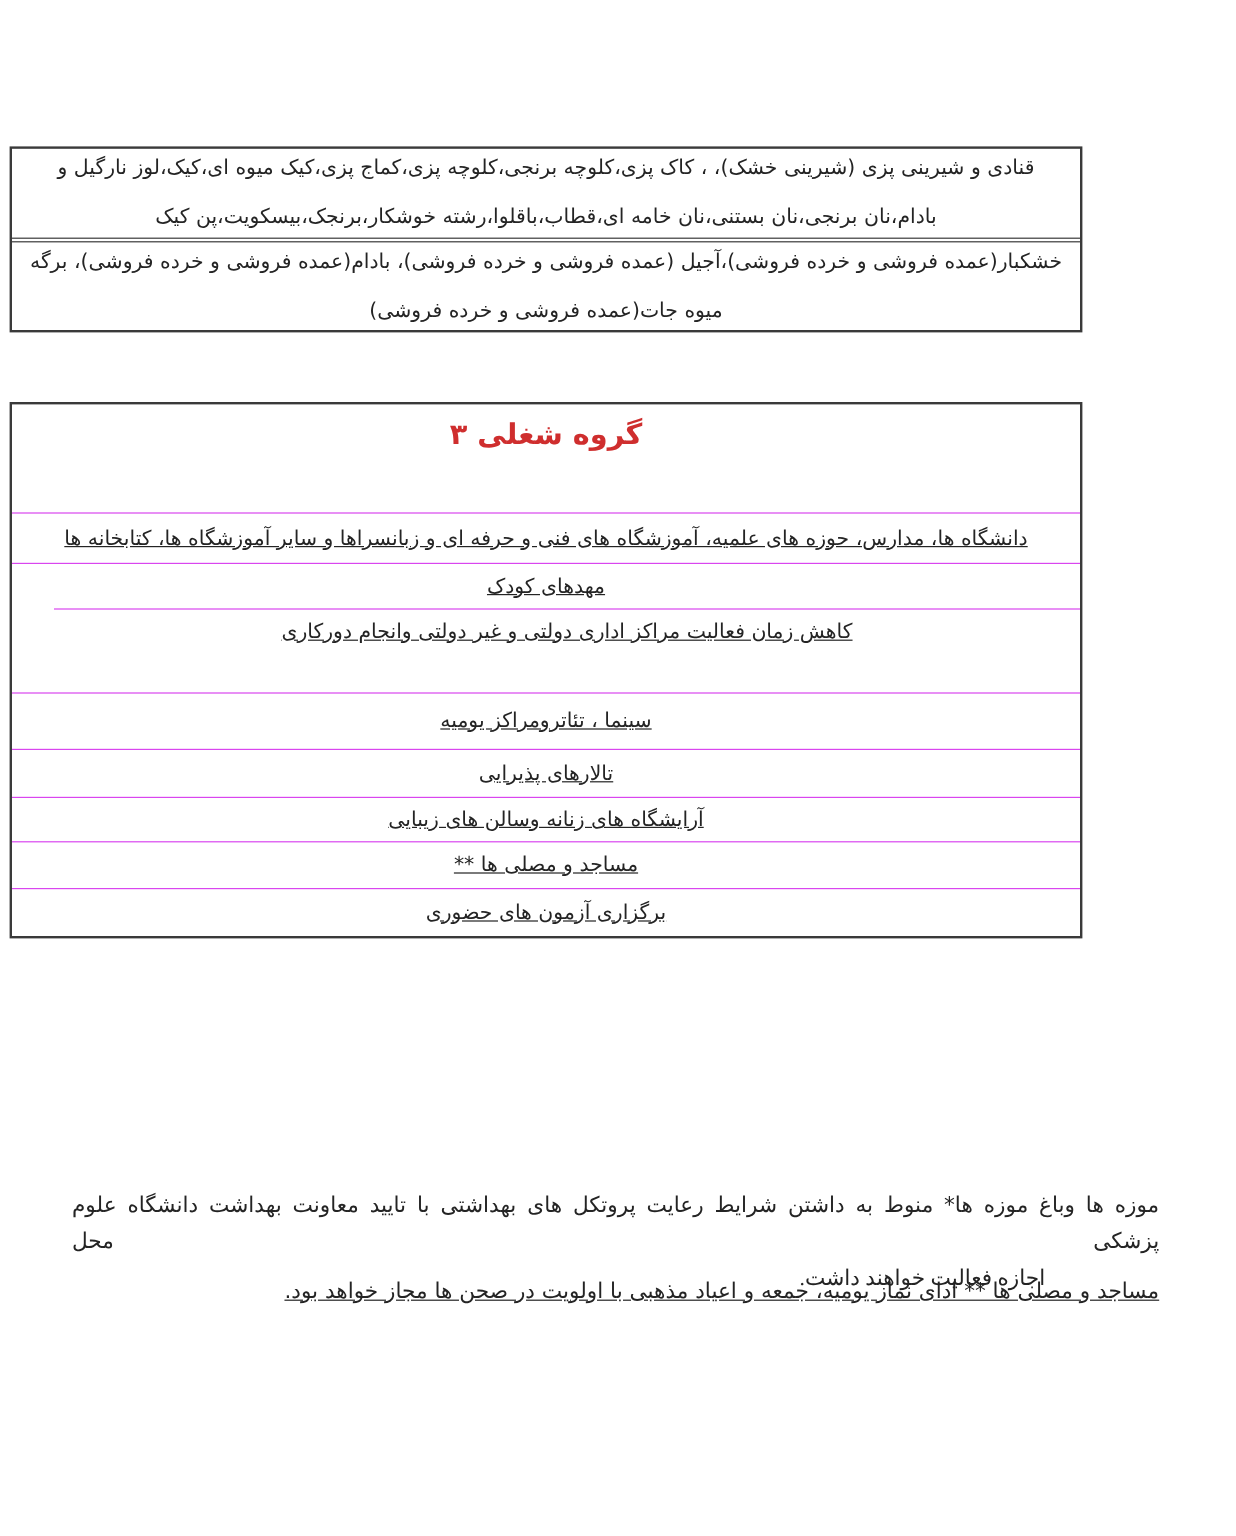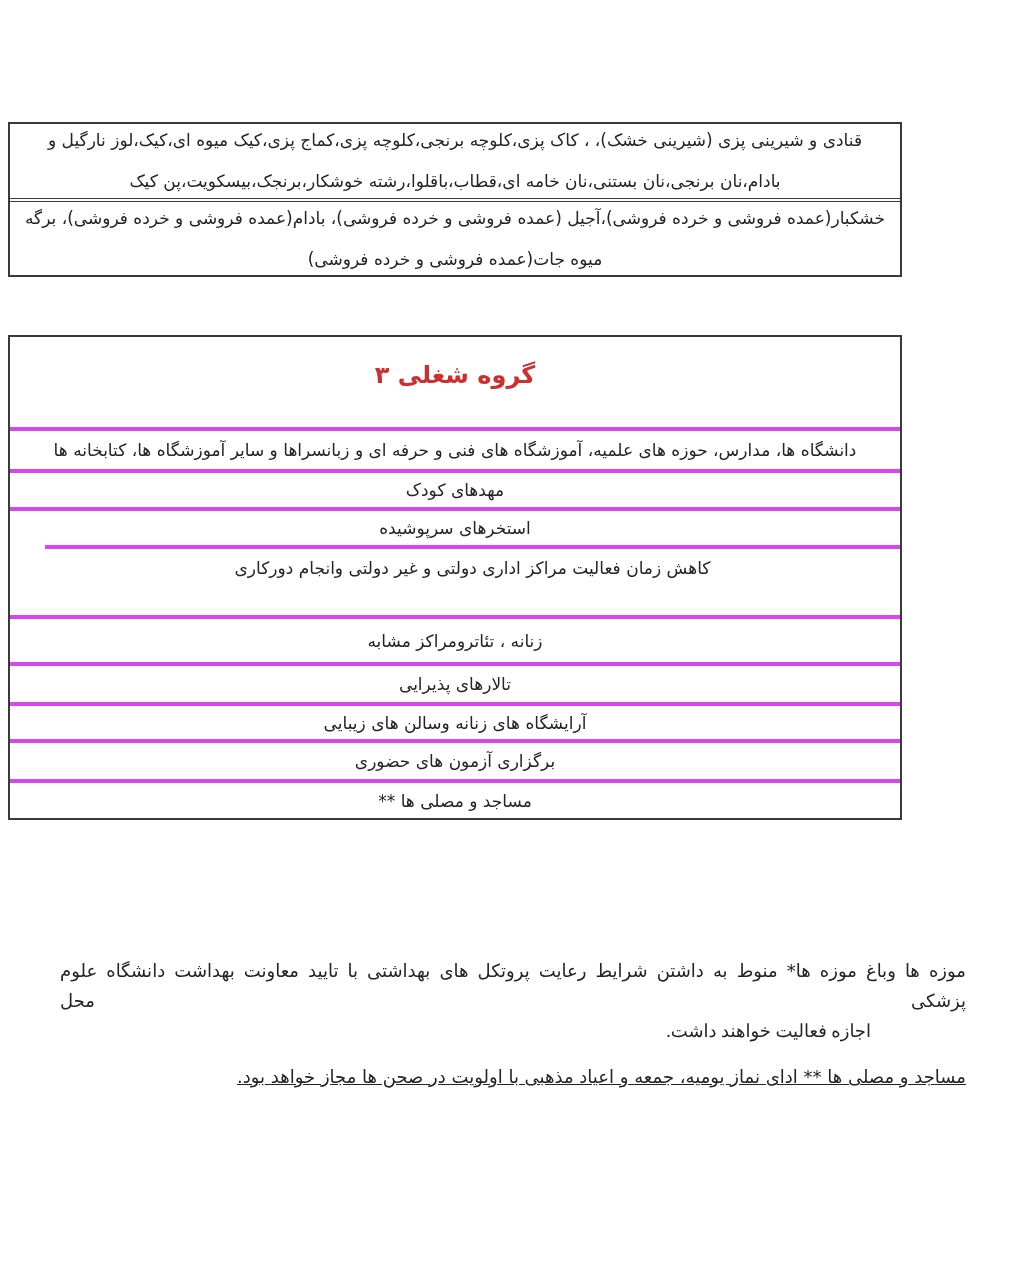--- a/index.html
+++ b/index.html
@@ -31,33 +31,34 @@
     line-height:41px;
     box-sizing:border-box;
   }
   .t1row.r0{height:78px;border-bottom:4px double #3a3a3a;}
   .t1row.r1{height:73px;}
 
   .tbl2{top:335px;}
   .t2hdr{
     height:90px;
     box-sizing:border-box;
-    padding-top:24px;
+    padding-top:11px;
     text-align:center;
     font-size:24px;
     font-weight:bold;
     color:#cf2e2e;
   }
   .t2row{
     display:flex;align-items:center;justify-content:center;
     text-align:center;
-    border-top:4px solid #d946ef;
+    border-top:1px solid #d946ef;
     font-size:17px;
     box-sizing:border-box;
     padding:0 12px;
+    text-decoration:underline;
   }
   .t2row.h42{height:42px;}
   .t2row.h38{height:38px;}
   .t2row.h70{height:70px;align-items:flex-start;padding-top:9px;margin-left:35px;}
   .t2row.h47{height:47px;}
   .t2row.h40{height:40px;}
   .t2row.h37{height:37px;}
   .t2row.h43{height:43px;}
   .t2row.h39{height:39px;}
 
@@ -65,20 +66,21 @@
   .fn{
     position:absolute;
     right:4px;left:60px;
     font-size:18px;
     line-height:30px;
   }
   .fn1{top:956px;}
   .fn1 .l1{
     text-align:justify;
     text-align-last:justify;
+    margin-top:34px;
   }
   .fn1 .l2{
     text-align:right;
     padding-left:0;
     padding-right:0;
     margin-right:0;
     font-family:Liberation Serif, serif;
   }
   .fn1 .l2{text-align:right;padding-right:95px;}
   .fn2{top:1062px;text-align:right;text-decoration:underline;}
@@ -90,27 +92,26 @@
 
   <div class="tbl tbl1">
     <div class="t1row r0">قنادی و شیرینی پزی (شیرینی خشک)، ، کاک پزی،کلوچه برنجی،کلوچه پزی،کماج پزی،کیک میوه ای،کیک،لوز نارگیل و بادام،نان برنجی،نان بستنی،نان خامه ای،قطاب،باقلوا،رشته خوشکار،برنجک،بیسکویت،پن کیک</div>
     <div class="t1row r1">خشکبار(عمده فروشی و خرده فروشی)،آجیل (عمده فروشی و خرده فروشی)، بادام(عمده فروشی و خرده فروشی)، برگه میوه جات(عمده فروشی و خرده فروشی)</div>
   </div>
 
   <div class="tbl tbl2">
     <div class="t2hdr">گروه شغلی ۳</div>
     <div class="t2row h42">دانشگاه ها، مدارس، حوزه های علمیه، آموزشگاه های فنی و حرفه ای و زبانسراها و سایر آموزشگاه ها، کتابخانه ها</div>
     <div class="t2row h38">مهدهای کودک</div>
-    <div class="t2row h38">استخرهای سرپوشیده</div>
     <div class="t2row h70">کاهش زمان فعالیت مراکز اداری دولتی و غیر دولتی وانجام دورکاری</div>
-    <div class="t2row h47">زنانه ، تئاترومراکز مشابه</div>
+    <div class="t2row h47">سینما ، تئاترومراکز یومیه</div>
     <div class="t2row h40">تالارهای پذیرایی</div>
     <div class="t2row h37">آرایشگاه های زنانه وسالن های زیبایی</div>
+    <div class="t2row h39">مساجد و مصلی ها **</div>
     <div class="t2row h40">برگزاری آزمون های حضوری</div>
-    <div class="t2row h39">مساجد و مصلی ها **</div>
   </div>
 
   <div class="fn fn1">
     <div class="l1">موزه ها وباغ موزه ها* منوط به داشتن شرایط رعایت پروتکل های بهداشتی با تایید معاونت بهداشت دانشگاه علوم پزشکی محل</div>
     <div class="l2">اجازه فعالیت خواهند داشت.</div>
   </div>
 
   <div class="fn fn2">مساجد و مصلی ها ** ادای نماز یومیه، جمعه و اعیاد مذهبی با اولویت در صحن ها مجاز خواهد بود.</div>
 
 </div>

